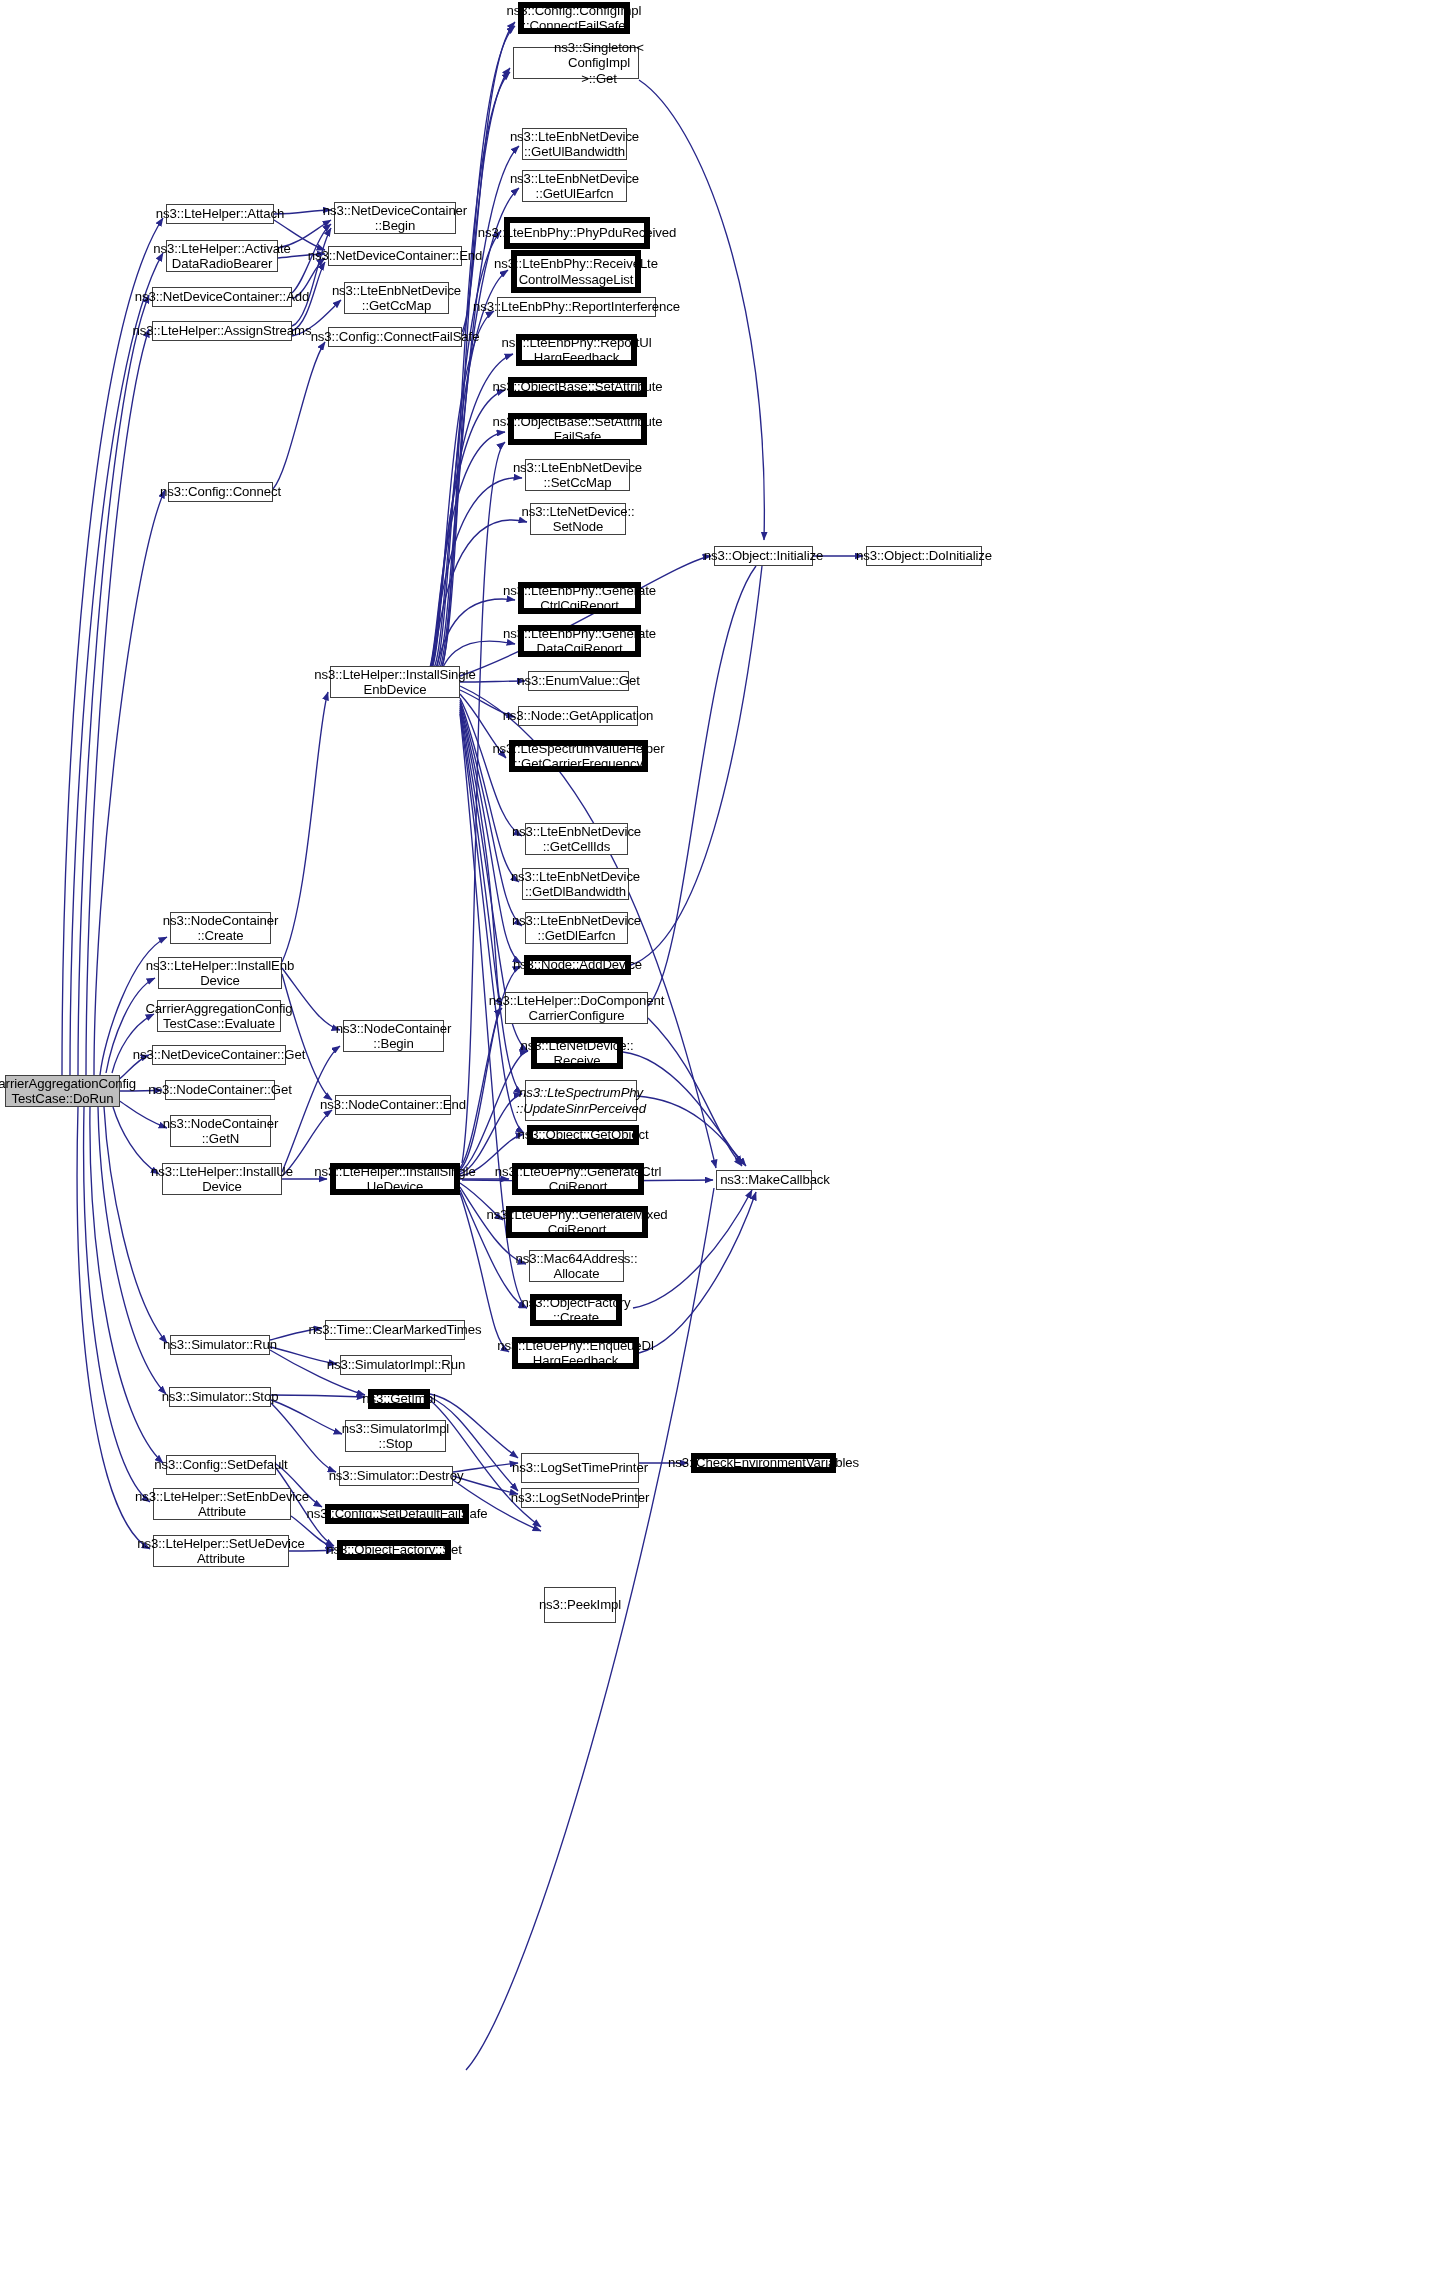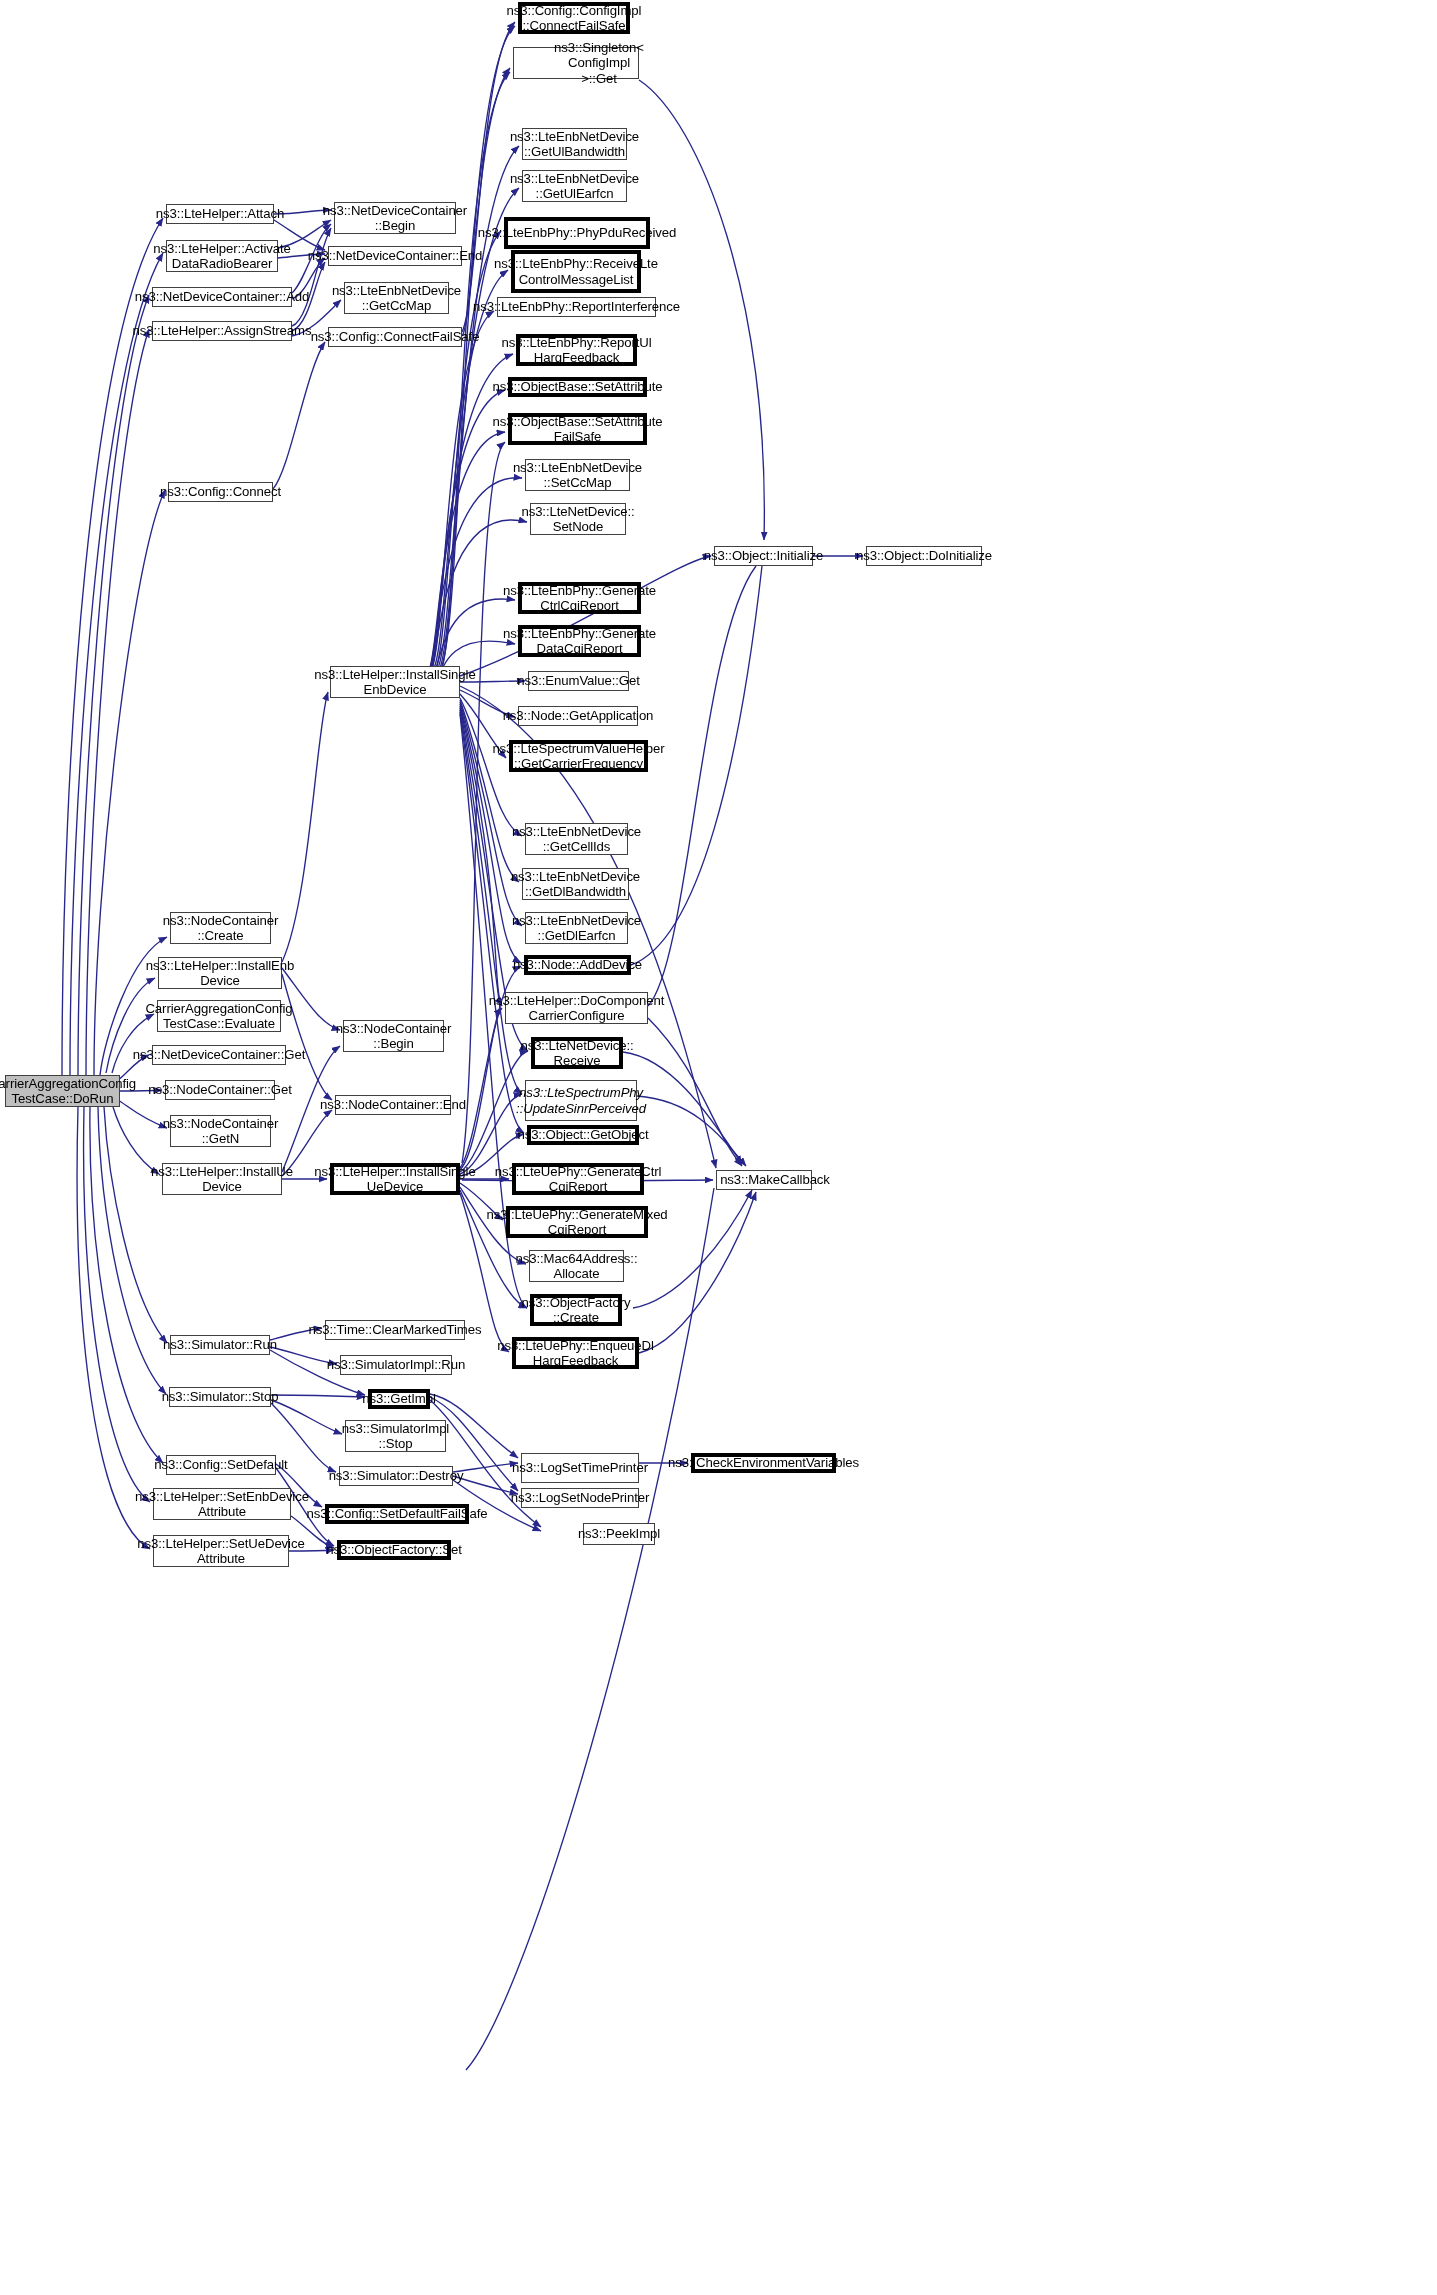--- a/index.html
+++ b/index.html
@@ -35,21 +35,21 @@
     border: 1px solid #404040;
     color: #000000;
     font-size: 13.2px;
     line-height: 15.5px;
     letter-spacing: -0.1px;
     white-space: pre-line;
     padding: 0 2px;
     z-index: 5;
   }
   .node.red {
-    border: 4px solid #000000;
+    border: 6px solid #000000;
   }
   .node.current {
     background: #bfbfbf;
     border: 1px solid #404040;
   }
 </style>
 </head>
 <body>
 
 <div id="graph-root">
@@ -280,20 +280,20 @@
       <div class="node" style="left: 325px; top: 1320px; width: 140px; height: 20px;">ns3::Time::ClearMarkedTimes</div>
       <div class="node" style="left: 340px; top: 1355px; width: 112px; height: 20px;">ns3::SimulatorImpl::Run</div>
       <div class="node red" style="left: 368px; top: 1389px; width: 62px; height: 20px;">ns3::GetImpl</div>
       <div class="node" style="left: 345px; top: 1420px; width: 101px; height: 32px;">ns3::SimulatorImpl
 ::Stop</div>
       <div class="node" style="left: 339px; top: 1466px; width: 114px; height: 20px;">ns3::Simulator::Destroy</div>
       <div class="node red" style="left: 325px; top: 1504px; width: 144px; height: 20px;">ns3::Config::SetDefaultFailSafe</div>
       <div class="node red" style="left: 337px; top: 1540px; width: 114px; height: 20px;">ns3::ObjectFactory::Set</div>
       <div class="node" style="left: 521px; top: 1453px; width: 118px; height: 30px;">ns3::LogSetTimePrinter</div>
       <div class="node" style="left: 521px; top: 1488px; width: 118px; height: 20px;">ns3::LogSetNodePrinter</div>
-      <div class="node" style="left: 544px; top: 1523px; width: 72px; height: 22px; margin-left: 39px;">ns3::PeekImpl</div>
+      <div class="node" style="left: 544px; top: 1587px; width: 72px; height: 36px;">ns3::PeekImpl</div>
       <div class="node" style="left: 714px; top: 546px; width: 99px; height: 20px;">ns3::Object::Initialize</div>
       <div class="node" style="left: 866px; top: 546px; width: 116px; height: 20px;">ns3::Object::DoInitialize</div>
       <div class="node" style="left: 716px; top: 1170px; width: 96px; height: 20px; padding-left: 24px;">ns3::MakeCallback</div>
       <div class="node red" style="left: 691px; top: 1453px; width: 145px; height: 20px;">ns3::CheckEnvironmentVariables</div>
     </div>
 
 </div>
 
 </body></html>

